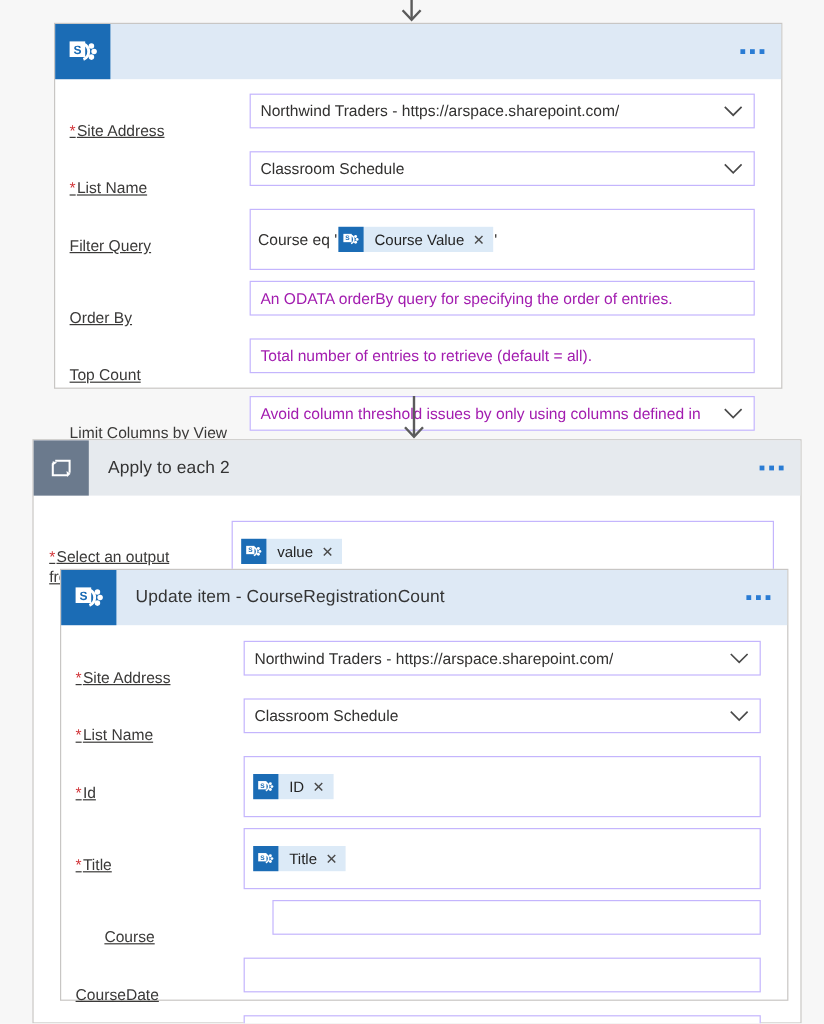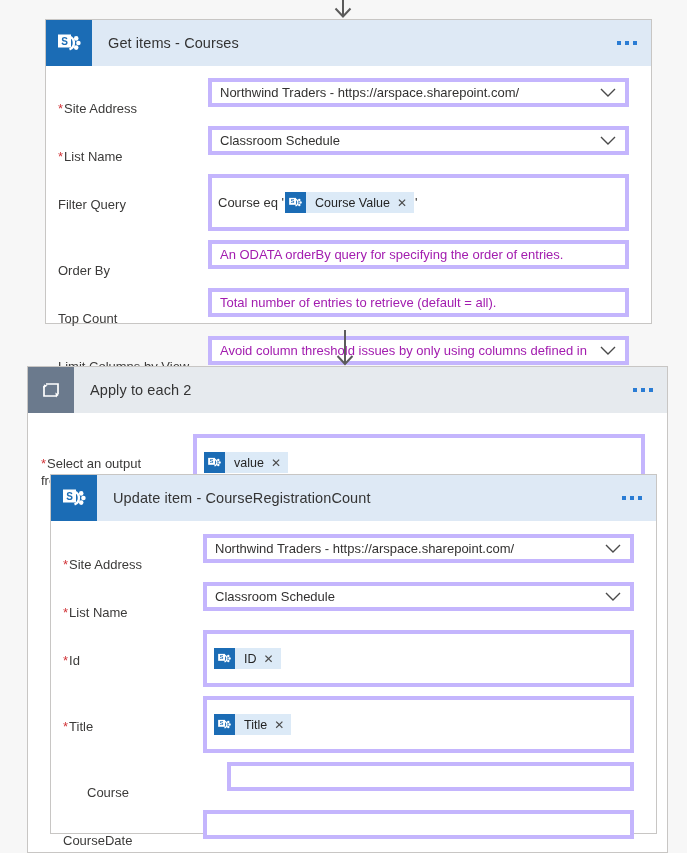--- a/index.html
+++ b/index.html
@@ -86,27 +86,28 @@
     align-items: flex-start;
     margin-bottom: 9px;
   }
   .field-label {
     font-size: 13px;
     color: #3b3a39;
     line-height: 16px;
     padding-top: 7px;
     flex: 0 0 auto;
     white-space: pre-line;
+    text-decoration: underline;
   }
   .req-star { color: #d13438; margin-right: 1px; }
 
   .field-control {
     flex: 1 1 auto;
     min-height: 29px;
-    border: 4px solid #c4b5fd;
+    border: 1px solid #c4b5fd;
     background: #fff;
     display: flex;
     align-items: center;
     padding: 0 8px;
     font-size: 13px;
     color: #323130;
     position: relative;
   }
   .field-value { white-space: nowrap; overflow: hidden; }
   .field-value.placeholder { color: #a21caf; }
@@ -177,21 +178,20 @@
       <div class="icon-tile">
         <svg class="glyph" width="26" height="26" viewBox="0 0 26 26">
           <rect x="2" y="4.5" width="13" height="13" fill="#ffffff"></rect>
           <text x="8.5" y="14.6" font-family="'Liberation Sans',sans-serif" font-size="10" font-weight="bold" fill="#1b6cb5" text-anchor="middle">S</text>
           <path d="M13.5 6.5 A7 7 0 0 1 13.5 19.5" fill="none" stroke="#ffffff" stroke-width="2.4"></path>
           <circle cx="20.2" cy="8.4" r="2.3" fill="#ffffff"></circle>
           <circle cx="22.4" cy="13.0" r="2.3" fill="#ffffff"></circle>
           <circle cx="20.2" cy="17.6" r="2.3" fill="#ffffff"></circle>
         </svg>
       </div>
-      <div class="card-title">Get items - Courses</div>
       <div class="ellipsis-menu">
         <i></i>
         <i></i>
         <i></i>
       </div>
     </div>
 
     <div class="card-body" style="padding:12px 22px 0 12px;">
 
       <div class="form-row">

